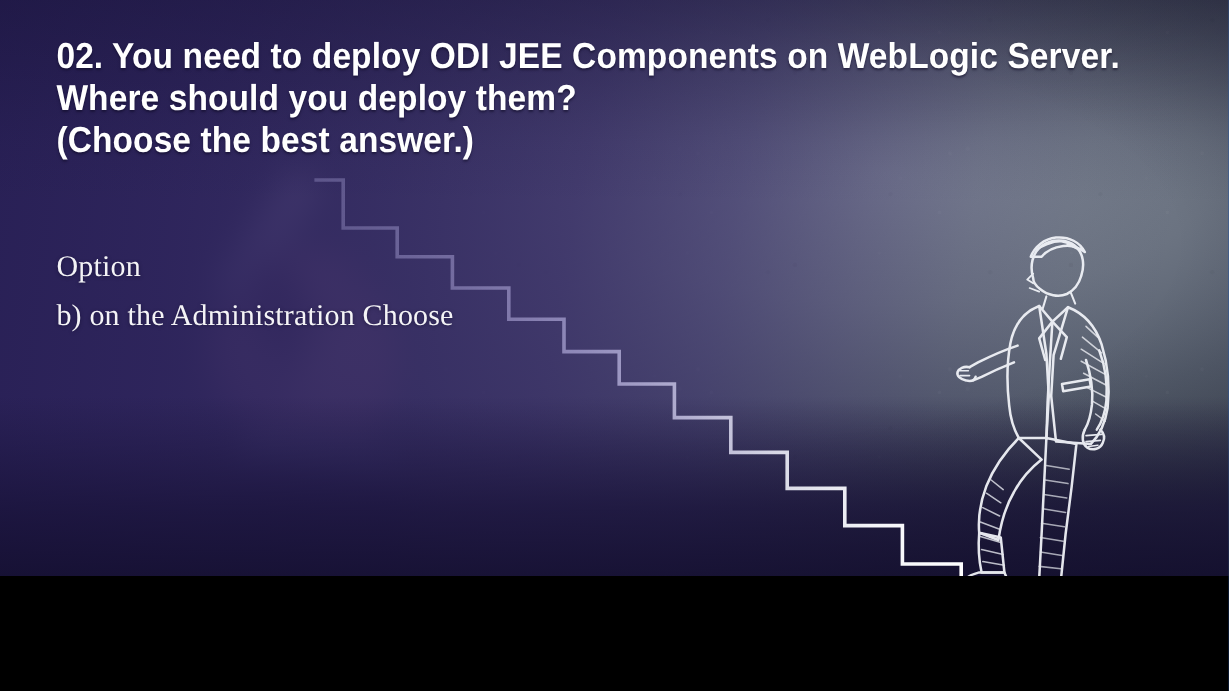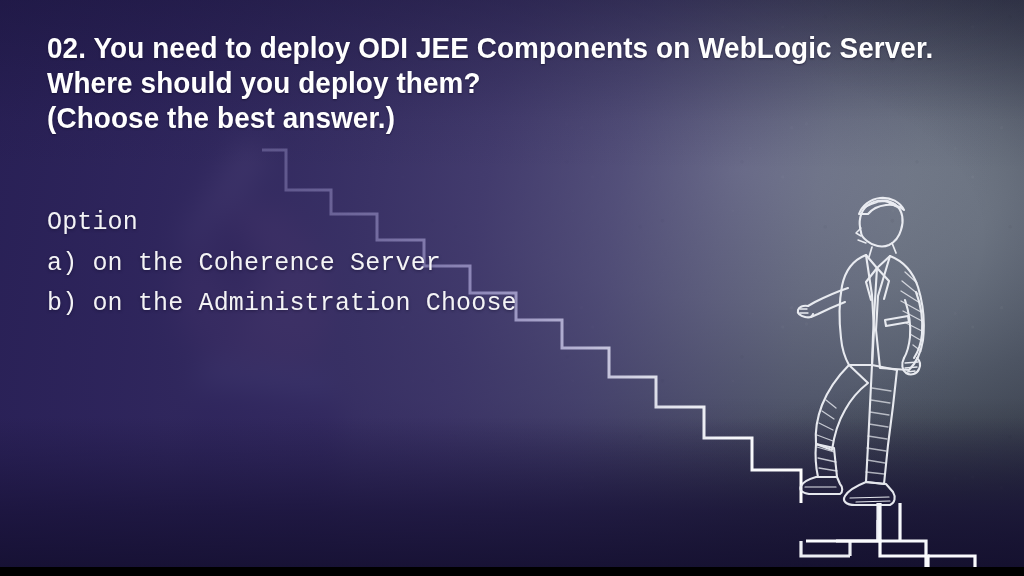--- a/index.html
+++ b/index.html
@@ -3,21 +3,21 @@
 <meta charset="utf-8">
 <title>DBexam Question Slide</title>
 <style>
   html, body {
     margin: 0; padding: 0;
     background: #000;
   }
   #slide {
     position: relative;
     width: 1024px;
-    height: 567px;
+    height: 480px;
     overflow: hidden;
     font-family: "Liberation Sans", sans-serif;
     background: #3b82f6;
     user-select: none;
   }
 
   
   .layer { position: absolute; inset: 0; }
 
   
@@ -171,21 +171,21 @@
     text-shadow: 0 1px 2px rgba(12,10,34,.55);
     white-space: nowrap;
   }
 
   #options-block {
     position: absolute;
     left: 47px; top: 203px;
     width: 600px;
   }
   .opt-line {
-    font-family: Liberation Mono, monospace;
+    font-family: Liberation Serif, serif;
     font-weight: 300;
     font-size: 25px;
     line-height: 40.5px;
     color: rgba(255,255,255,0.95);
     letter-spacing: .15px;
     text-shadow: 0 1px 3px rgba(16,12,40,.5);
     white-space: nowrap;
   }
   #opt-heading { margin-bottom: 0; }
 
@@ -362,18 +362,17 @@
   </svg>
 
   <div id="question-block">
     <div class="q-line">02. You need to deploy ODI JEE Components on WebLogic Server.</div>
     <div class="q-line">Where should you deploy them?</div>
     <div class="q-line">(Choose the best answer.)</div>
   </div>
 
   <div id="options-block">
     <div class="opt-line" id="opt-heading">Option</div>
-    <div class="opt-line">a) on the Coherence Server</div>
     <div class="opt-line">b) on the Administration Choose</div>
   </div>
 
 
 </div>
 
 </body></html>

